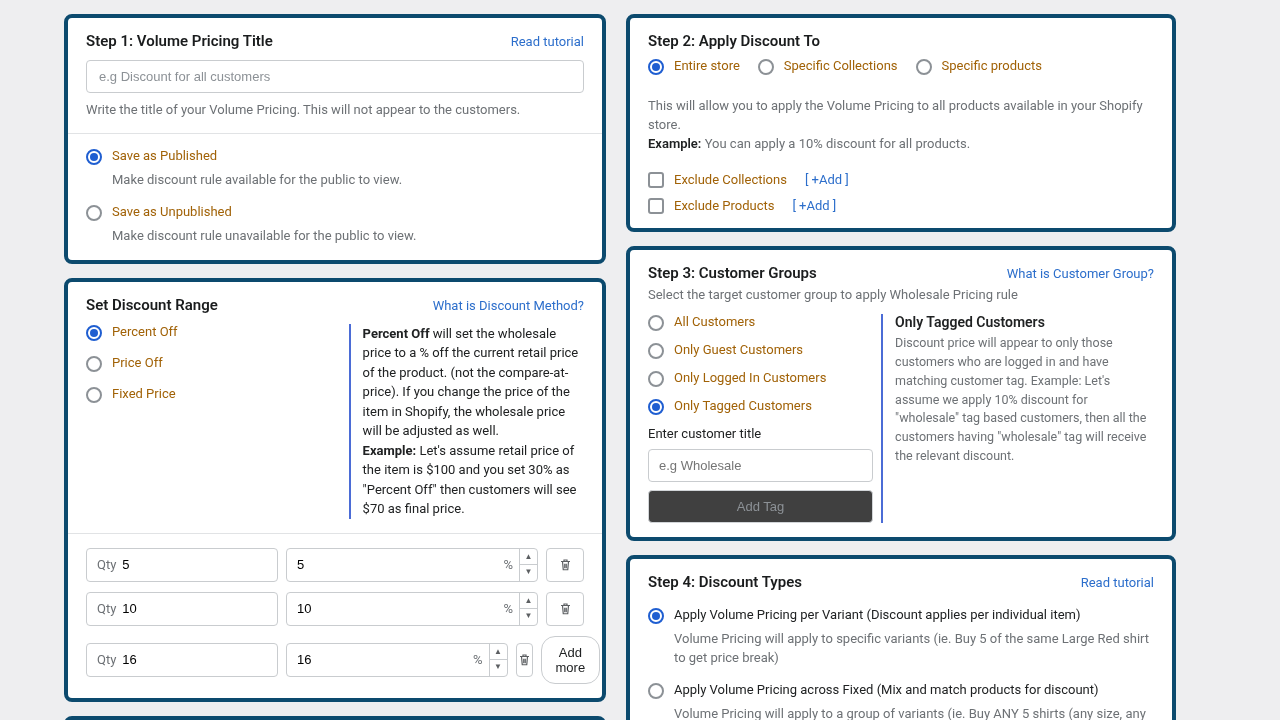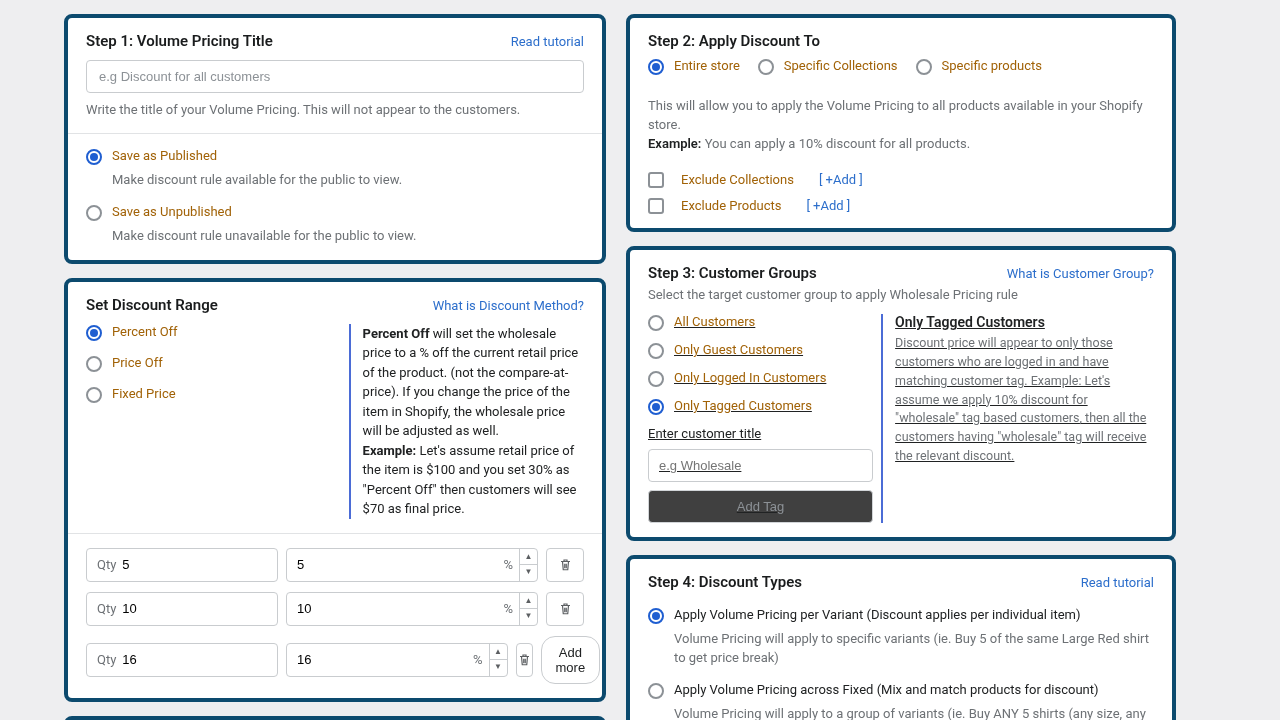--- a/index.html
+++ b/index.html
@@ -58,21 +58,21 @@
     content: ""; position: absolute; inset: 2px;
     background: #1f5ed1; border-radius: 50%;
   }
   .radio-label { font-size: 13px; color: #a16207; }
   .radio-block { margin-bottom: 14px; }
   .radio-block:last-child { margin-bottom: 0; }
   .checkbox {
     width: 16px; height: 16px; border: 2px solid #8c9196;
     border-radius: 3px; flex-shrink: 0;
   }
-  .check-row { display: flex; align-items: center; gap: 17px; margin-bottom: 10px; }
+  .check-row { display: flex; align-items: center; gap: 10px; margin-bottom: 10px; }
   .check-row:last-child { margin-bottom: 0; }
   .add-link { color: #2c6ecb; font-size: 13px; margin-left: 8px; cursor: pointer; }
   .two-col { display: flex; gap: 8px; }
   .two-col > .left-part { flex: 1.15; }
   .two-col > .right-part { flex: 1; position: relative; padding-left: 14px; }
   .brace-line {
     position: absolute;
     left: 0; top: 0; bottom: 0;
     width: 2px; background: #4b6cd6;
   }
@@ -124,21 +124,21 @@
   .caret {
     width: 0; height: 0; margin-top: 5px;
     border-left: 4px solid transparent;
     border-right: 4px solid transparent;
     border-top: 5px solid #202223;
   }
   .acc-title { font-weight: 600; font-size: 13px; }
   .inline-radios { display: flex; flex-wrap: wrap; gap: 0; margin-bottom: 10px; }
   .step2-desc { font-size: 13px; color: #6d7175; line-height: 1.45; margin-bottom: 10px; }
   .step2-desc b { color: #202223; font-weight: 600; }
-  .step3-groups { display: flex; gap: 8px; text-decoration: underline; }
+  .step3-groups { display: flex; gap: 8px; }
   .step3-left { flex: 1; }
   .step3-right { flex: 1.15; position: relative; padding-left: 14px; }
   .radio-list > div { margin-bottom: 11px; }
   .tag-entry { display: flex; gap: 8px; margin-top: 8px; flex-direction: column; }
   .tag-entry input {
     flex: 1; padding: 8px 10px; border: 1px solid #c9cccf;
     border-radius: 4px; font-size: 13px;
   }
   .radio-bold { font-size: 13px; color: #202223; }
   .section-title-only { font-weight: 600; font-size: 15px; color: #1a1c1d; margin-bottom: 8px; }

